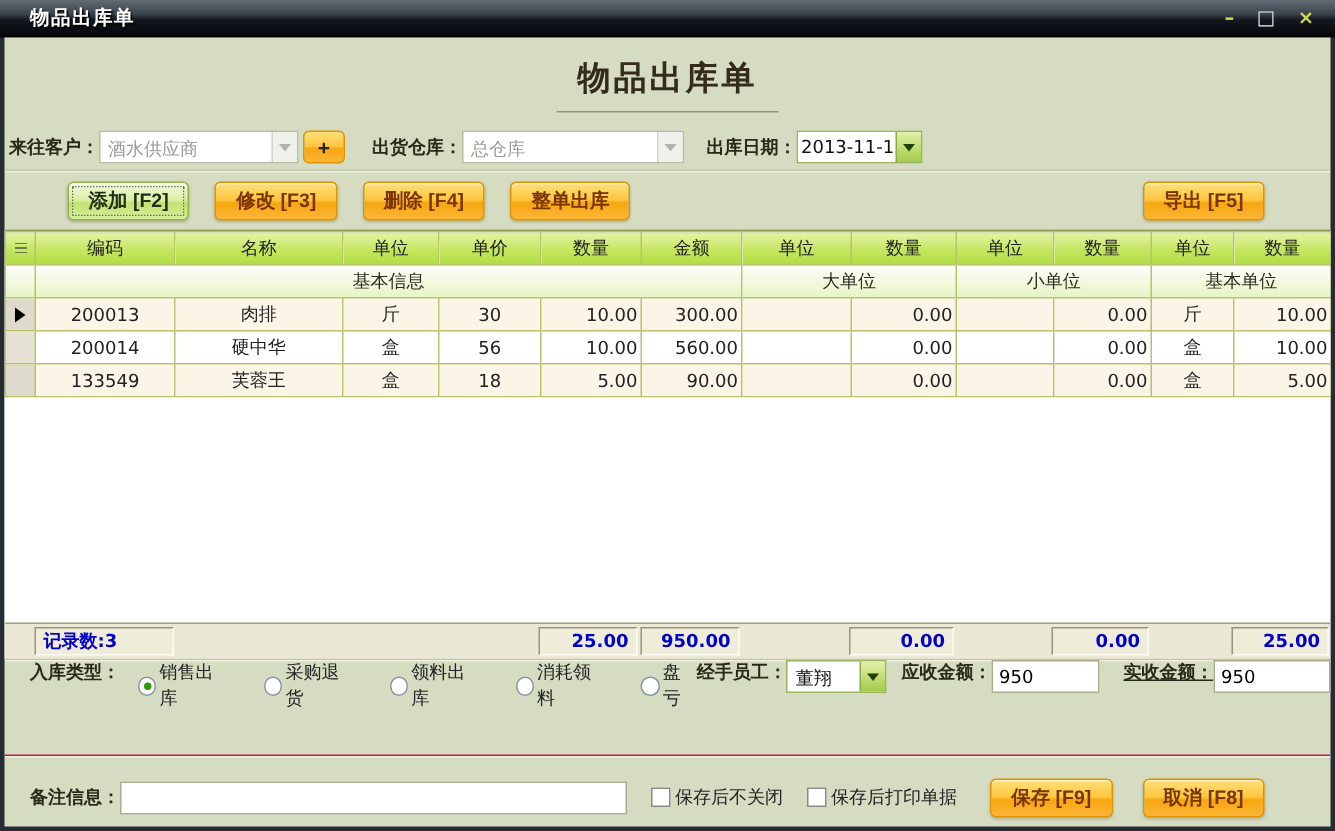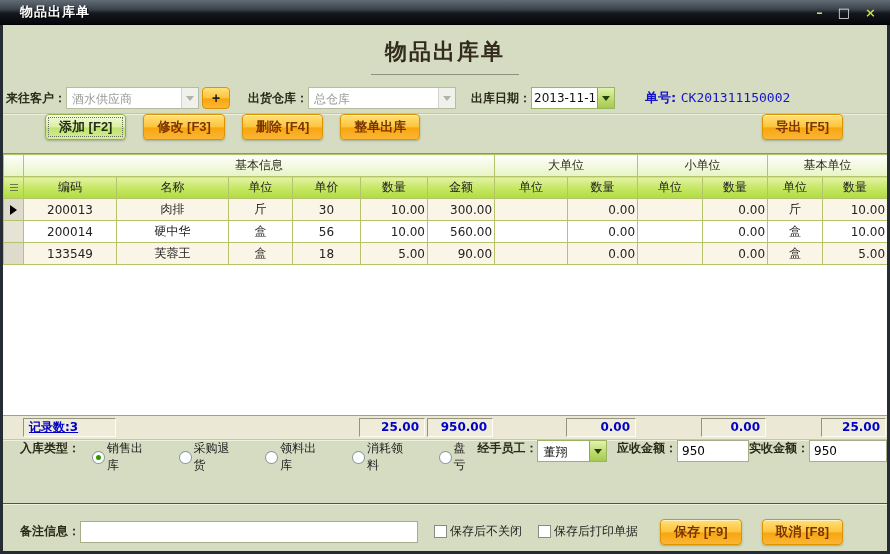--- a/index.html
+++ b/index.html
@@ -39,21 +39,21 @@
   .tri { width:0; height:0; border-left:4px solid transparent; border-right:4px solid transparent;
     border-top:5px solid #b2b2aa; }
   .combo.green .tri { border-top-color:#22400a; }
   .plus-btn { width:28px; height:22px; margin-left:3px; border:1px solid #dd9400; border-radius:4px;
     background:linear-gradient(180deg,#ffe07a 0%,#fdc53e 48%,#f7a60f 55%,#fbb637 100%);
     font-weight:bold; font-size:14px; color:#222; line-height:18px; }
   .order-no { font-size:13px; color:#1414cc; font-weight:bold; white-space:nowrap; }
   .order-no .val { font-weight:normal; font-family:"DejaVu Sans Mono","Liberation Mono",monospace; }
 
   
-  .toolbar { height:40px; display:flex; padding:0 44px 0 42px;
+  .toolbar { height:40px; display:flex; align-items:center; padding:0 44px 0 42px;
     border-top:1px solid #c2c8ab; box-shadow:inset 0 1px 0 #eef2dc; }
   .tb-left { display:flex; gap:17px; }
   .tb-right { margin-left:auto; display:flex; gap:3px; }
   .btn { height:26px; padding:0 13px; border-radius:4px; font-size:13px; font-weight:bold;
     cursor:default; white-space:nowrap;
     box-shadow:inset 0 1px 0 rgba(255,255,255,.55), 0 1px 2px rgba(60,60,20,.3); }
   .btn-orange { border:1px solid #dd9400; color:#7c3500;
     background:linear-gradient(180deg,#ffe07a 0%,#fdc53e 48%,#f7a60f 55%,#fbb637 100%); }
   .btn-green { border:1px solid #93b24c; color:#223018;
     background:linear-gradient(180deg,#f3fadd 0%,#dcefa4 48%,#c2e271 55%,#d6ed9b 100%);
@@ -135,24 +135,20 @@
         <span class="arrow">
             <span class="tri"></span>
           </span>
       </span>
       <span class="lbl" style="margin-left:15px;">出库日期：</span>
       <span class="combo green" style="width:84px;">
         <span class="txt dark" style="padding:3px 2px;">2013-11-15</span>
         <span class="arrow">
             <span class="tri"></span>
           </span>
-      </span>
-      <span class="order-no" style="margin-left:30px;">
-        <span>单号:</span>
-        <span class="val">CK201311150002</span>
       </span>
     </div>
 
     <div class="toolbar">
       <span class="tb-left">
         <button class="btn btn-green">添加 [F2]</button>
         <button class="btn btn-orange">修改 [F3]</button>
         <button class="btn btn-orange">删除 [F4]</button>
         <button class="btn btn-orange">整单出库</button>
       </span>
@@ -173,43 +169,43 @@
             <col style="width:67px">
             <col style="width:73px">
           <col style="width:70px">
             <col style="width:65px">
             <col style="width:65px">
             <col style="width:55px">
             <col style="width:65px">
         </colgroup>
         <tbody>
             <tr>
-          <th class="grp"></th>
-          <th class="grp" colspan="6">基本信息</th>
-          <th class="grp" colspan="2">大单位</th>
-          <th class="grp" colspan="2">小单位</th>
-          <th class="grp" colspan="2">基本单位</th>
-        </tr>
-        <tr>
           <th class="col">
                 <span class="grip"></span>
               </th>
           <th class="col">编码</th>
           <th class="col">名称</th>
           <th class="col">单位</th>
           <th class="col">单价</th>
           <th class="col">数量</th>
           <th class="col">金额</th>
           <th class="col">单位</th>
           <th class="col">数量</th>
           <th class="col">单位</th>
           <th class="col">数量</th>
           <th class="col">单位</th>
           <th class="col">数量</th>
         </tr>
+        <tr>
+          <th class="grp"></th>
+          <th class="grp" colspan="6">基本信息</th>
+          <th class="grp" colspan="2">大单位</th>
+          <th class="grp" colspan="2">小单位</th>
+          <th class="grp" colspan="2">基本单位</th>
+        </tr>
         <tr class="r-odd">
           <td class="sel">
                 <span class="cur-arrow"></span>
               </td>
           <td class="c">200013</td>
           <td class="c">肉排</td>
           <td class="c">斤</td>
           <td class="c">30</td>
           <td class="r">10.00</td>
           <td class="r">300.00</td>
@@ -248,21 +244,21 @@
           <td class="c"></td>
           <td class="r">0.00</td>
           <td class="c">盒</td>
           <td class="r">5.00</td>
         </tr>
       </tbody>
         </table>
       <div class="grid-filler"></div>
       <div class="summary-bar">
         <span style="width:20px;"></span>
-        <span class="sumbox rec" style="width:93px;text-decoration:underline;">记录数:3</span>
+        <span class="sumbox rec" style="width:93px;">记录数:3</span>
         <span style="width:243px;"></span>
         <span class="sumbox num" style="width:66px;margin-right:2px;">25.00</span>
         <span class="sumbox num" style="width:66px;">950.00</span>
         <span style="width:73px;"></span>
         <span class="sumbox num" style="width:70px;">0.00</span>
         <span style="width:65px;"></span>
         <span class="sumbox num" style="width:65px;">0.00</span>
         <span style="width:55px;"></span>
         <span class="sumbox num" style="width:65px;">25.00</span>
       </div>
@@ -292,21 +288,21 @@
       </span>
       <span class="lbl" style="">经手员工：</span>
       <span class="combo green" style="width:70px;">
         <span class="txt dark">董翔</span>
         <span class="arrow">
             <span class="tri"></span>
           </span>
       </span>
       <span class="lbl" style="margin-left:10px;">应收金额：</span>
       <input class="field-input" style="width: 72px;" value="950">
-      <span class="lbl" style="margin-left:0;">实收金额：</span>
+      <span class="lbl" style="margin-left:16px;text-decoration:underline;">实收金额：</span>
       <input class="field-input" style="width: 78px;" value="950">
     </div>
 
     <div class="footer2">
       <span class="lbl">备注信息：</span>
       <input class="field-input" style="width: 338px;" value="">
       <span class="chk-item">
         <span class="checkbox"></span>
         <span>保存后不关闭</span>
       </span>

